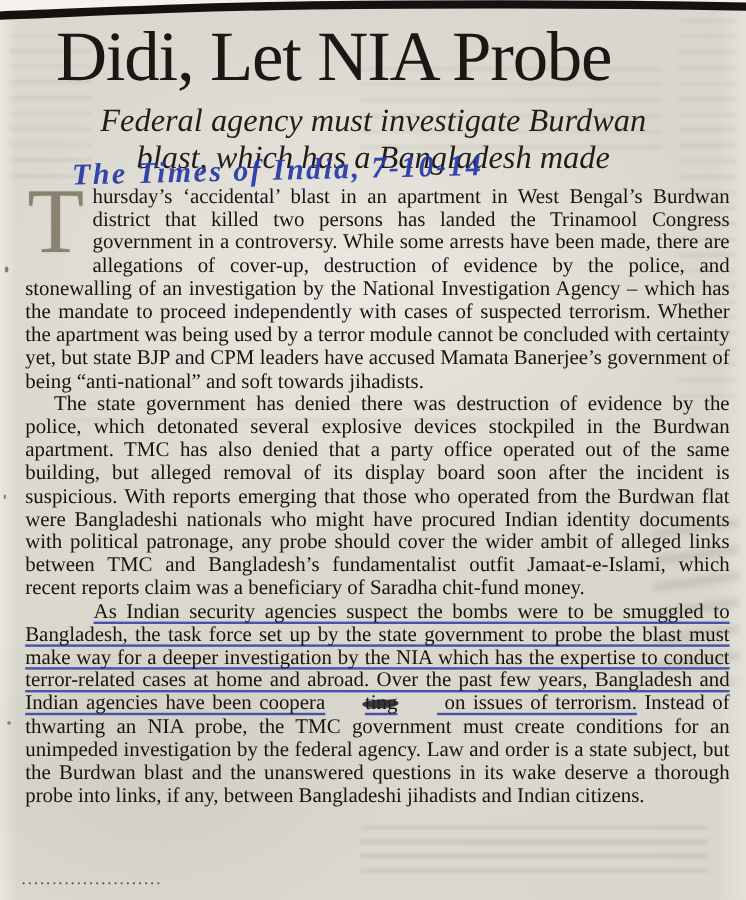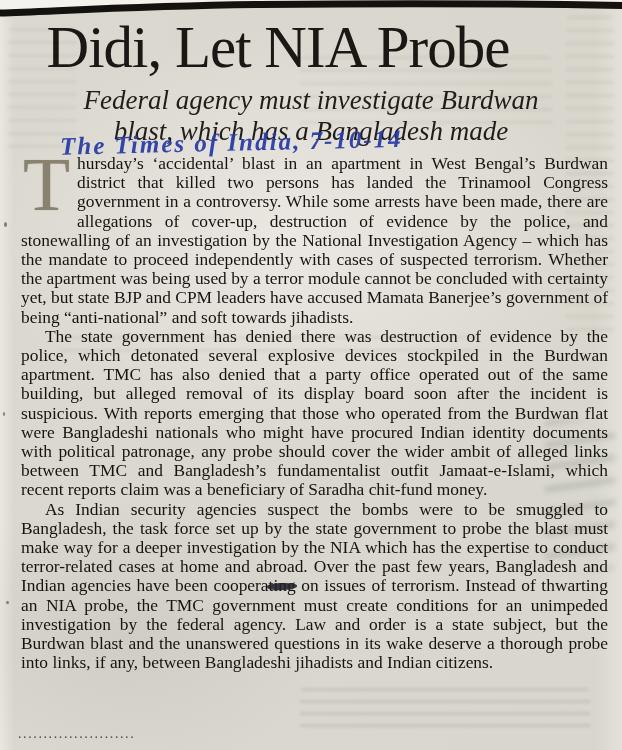--- a/index.html
+++ b/index.html
@@ -44,23 +44,24 @@
     color:#17130f;
   }
   .articlebody p { margin:0; }
   .articlebody p.ind { text-indent:24px; }
   .dropcap {
     float:left; font-size:77px; line-height:56px; height:56px;
     margin:2px 7px 0 2px; color:#8a8270;
     text-shadow:0 0 1px rgba(120,110,80,.5);
   }
   .u {
-    text-decoration-color:#4353ae;
+    text-decoration:underline; text-decoration-color:#4353ae;
     text-decoration-thickness:1.6px; text-underline-offset:2.5px;
     text-decoration-skip-ink:none;
+    margin-left:33px;
   }
   .smudge { position:relative; }
   .smudge::after {
     content:""; position:absolute; left:-2px; right:-1px; top:38%; height:7px;
     background:#20222a; border-radius:45%; opacity:.88; transform:rotate(-2deg);
   }
   .dotline {
     position:absolute; top:726px; left:18px;
     color:#524d45; font-size:14px; letter-spacing:1.6px;
   }

